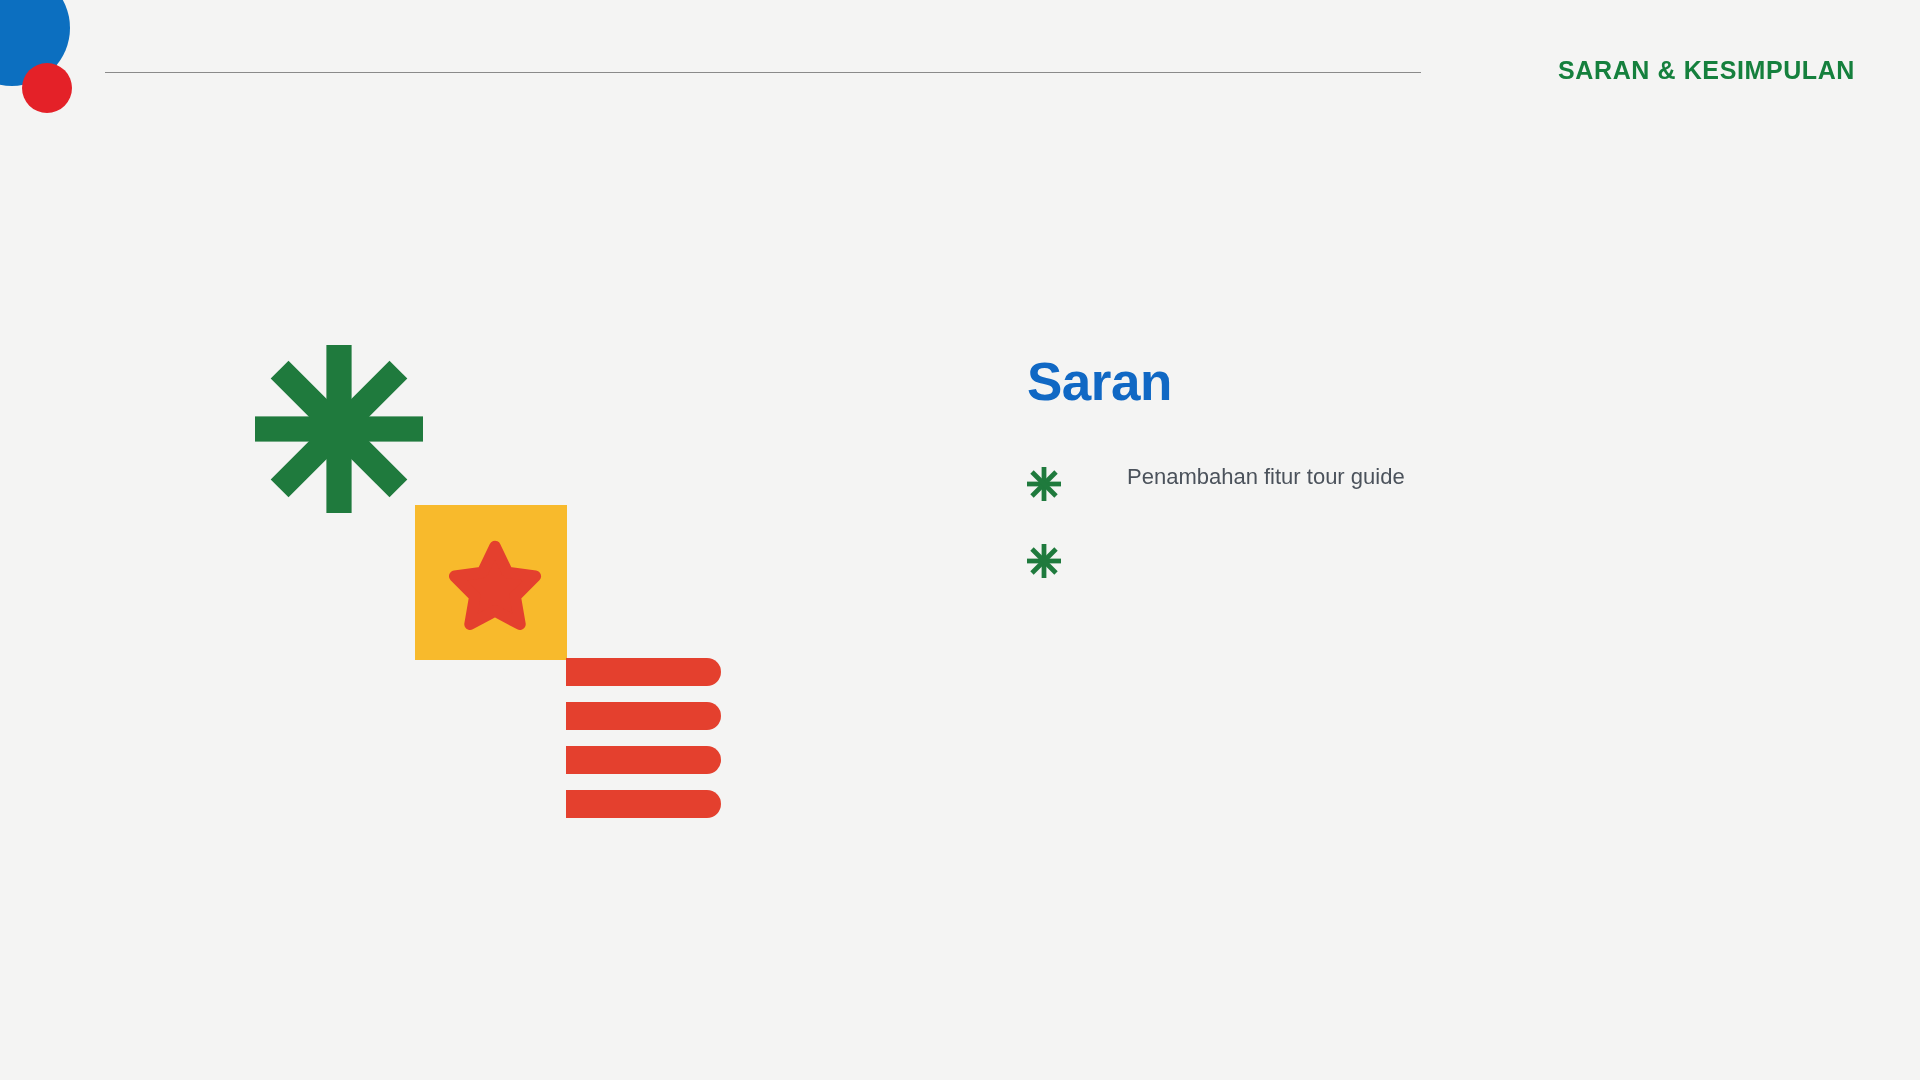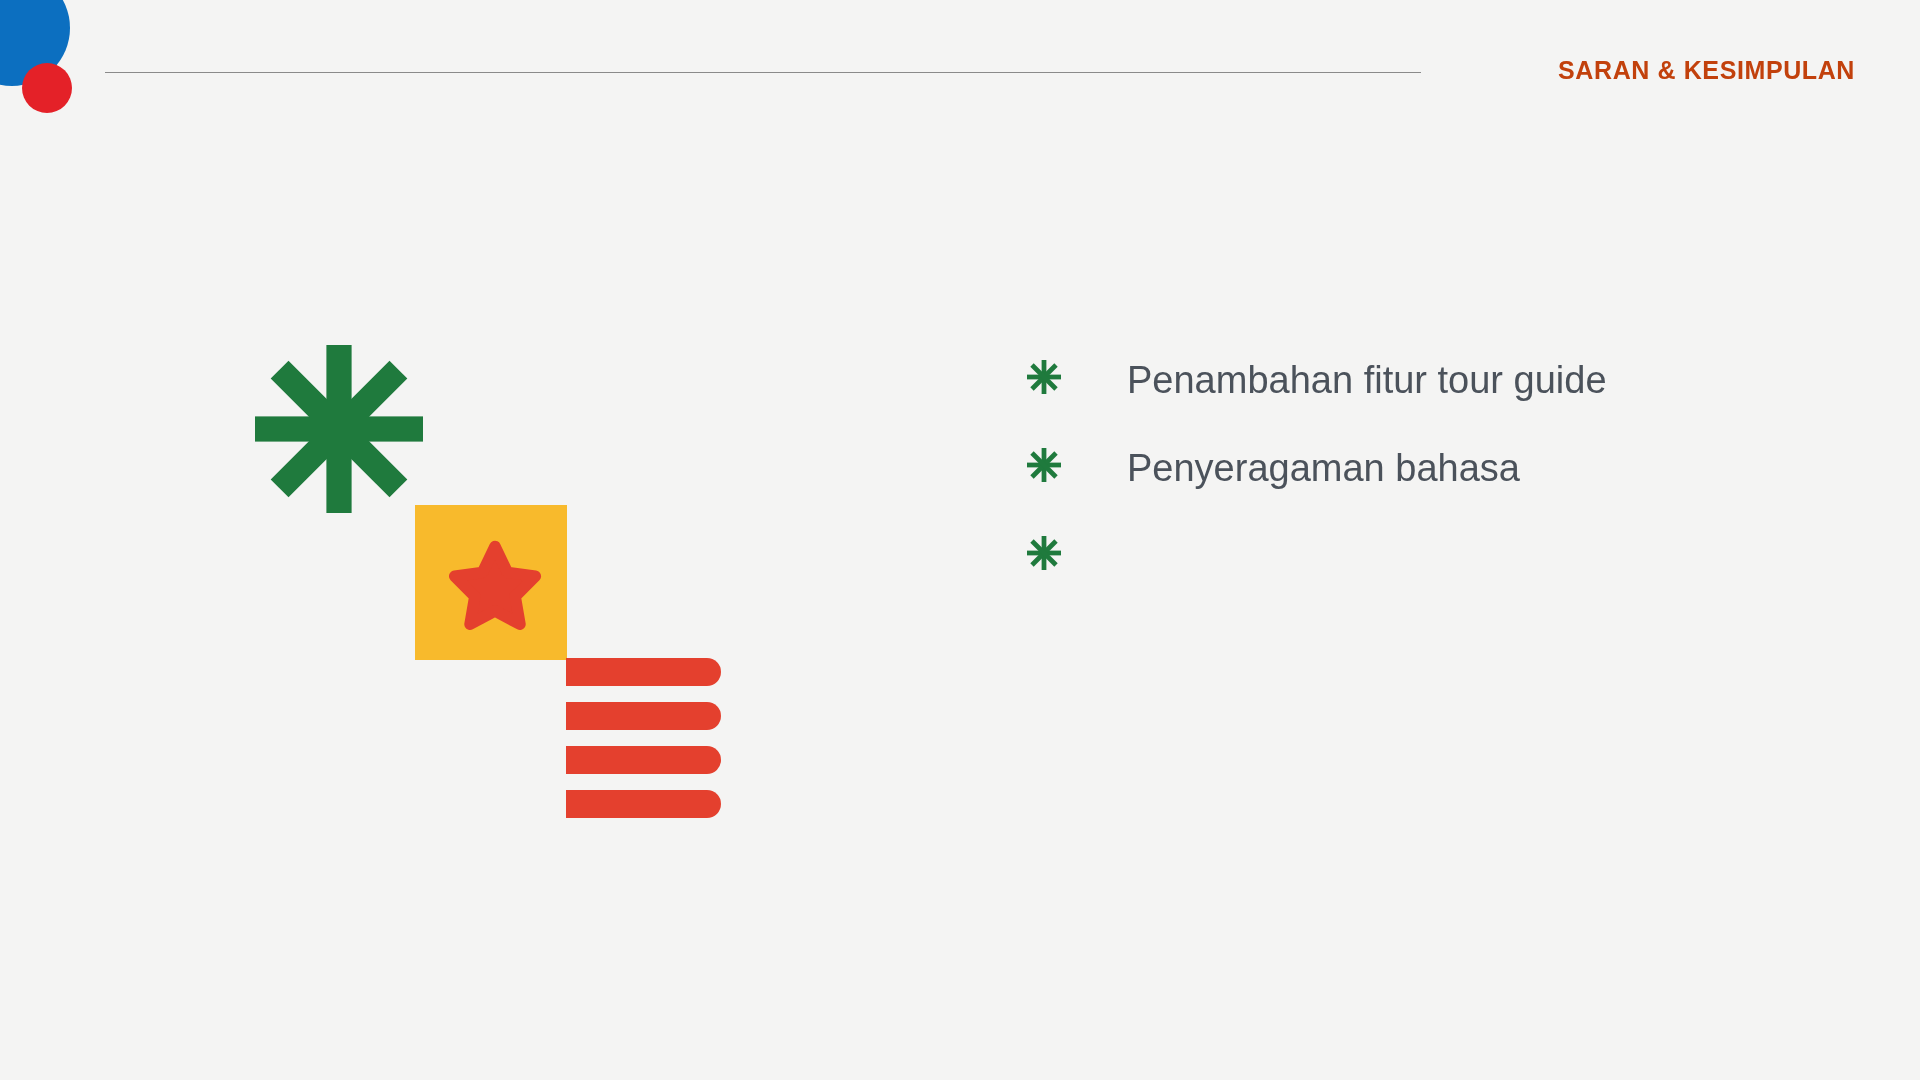--- a/index.html
+++ b/index.html
@@ -32,21 +32,21 @@
     height: 1px;
     background: #8a8a8a;
   }
   #header-title {
     position: absolute;
     right: 65px;
     top: 56px;
     font-size: 25px;
     font-weight: bold;
     letter-spacing: 0.6px;
-    color: #c2410c;
+    color: #15803d;
     white-space: nowrap;
   }
 
   
   #decoration {
     position: absolute;
     left: 255px;
     top: 345px;
     width: 480px;
     height: 490px;
@@ -108,21 +108,21 @@
   }
   .bullet-icon {
     flex: 0 0 auto;
     width: 34px;
     height: 34px;
     margin-top: 5px;
   }
   .bullet-text {
     flex: 1 1 auto;
     margin-left: 66px;
-    font-size: 38px;
+    font-size: 22px;
     line-height: 1.32;
     color: #4b525b;
     max-width: 560px;
   }
 </style>
 </head>
 <body>
 
 <div id="logo-mark">
   <svg width="130" height="140" viewBox="0 0 130 140" xmlns="http://www.w3.org/2000/svg">
@@ -157,48 +157,36 @@
   </div>
 
   <div class="deco-stripe" id="deco-stripe-1"></div>
   <div class="deco-stripe" id="deco-stripe-2"></div>
   <div class="deco-stripe" id="deco-stripe-3"></div>
   <div class="deco-stripe" id="deco-stripe-4"></div>
 </div>
 
 <div id="content">
 
+  <h1 id="section-title">Saran</h1>
 
   <div class="bullet-row">
     <span class="bullet-icon">
       <svg width="34" height="34" viewBox="0 0 100 100" xmlns="http://www.w3.org/2000/svg">
         <g fill="#1f7a3d">
           <rect x="43" y="0" width="14" height="100"></rect>
           <rect x="0" y="43" width="100" height="14"></rect>
           <rect x="43" y="0" width="14" height="100" transform="rotate(45 50 50)"></rect>
           <rect x="43" y="0" width="14" height="100" transform="rotate(-45 50 50)"></rect>
         </g>
       </svg>
     </span>
     <span class="bullet-text">Penambahan fitur tour guide</span>
   </div>
 
-  <div class="bullet-row">
-    <span class="bullet-icon">
-      <svg width="34" height="34" viewBox="0 0 100 100" xmlns="http://www.w3.org/2000/svg">
-        <g fill="#1f7a3d">
-          <rect x="43" y="0" width="14" height="100"></rect>
-          <rect x="0" y="43" width="100" height="14"></rect>
-          <rect x="43" y="0" width="14" height="100" transform="rotate(45 50 50)"></rect>
-          <rect x="43" y="0" width="14" height="100" transform="rotate(-45 50 50)"></rect>
-        </g>
-      </svg>
-    </span>
-    <span class="bullet-text">Penyeragaman bahasa</span>
-  </div>
 
   <div class="bullet-row">
     <span class="bullet-icon">
       <svg width="34" height="34" viewBox="0 0 100 100" xmlns="http://www.w3.org/2000/svg">
         <g fill="#1f7a3d">
           <rect x="43" y="0" width="14" height="100"></rect>
           <rect x="0" y="43" width="100" height="14"></rect>
           <rect x="43" y="0" width="14" height="100" transform="rotate(45 50 50)"></rect>
           <rect x="43" y="0" width="14" height="100" transform="rotate(-45 50 50)"></rect>
         </g>

